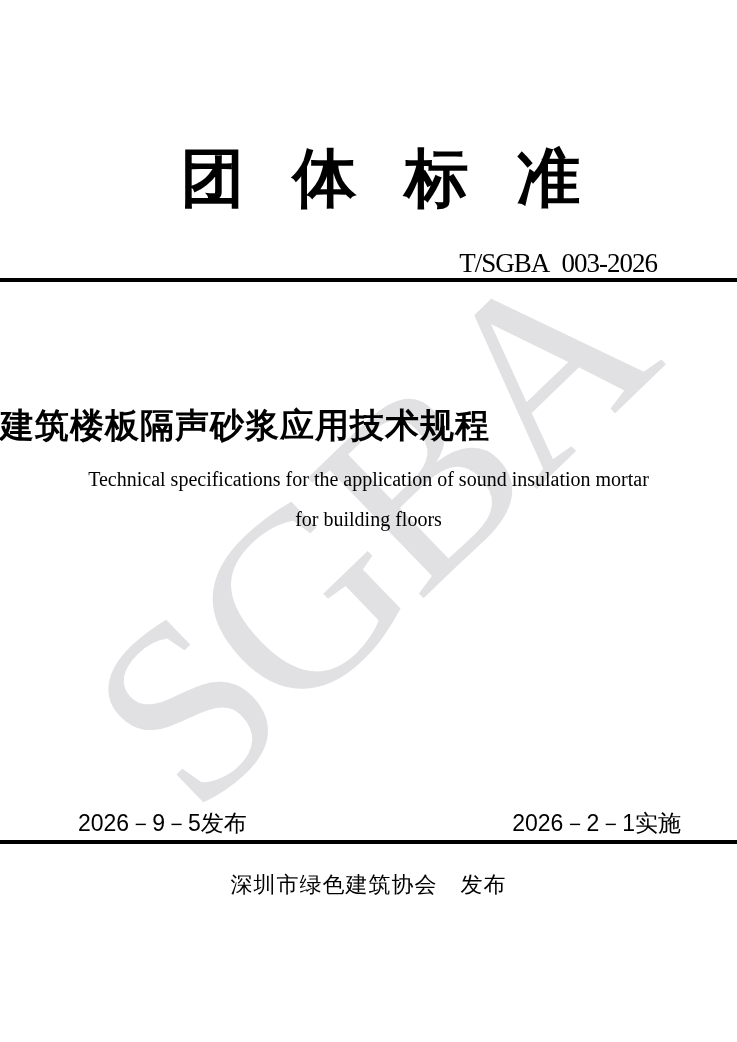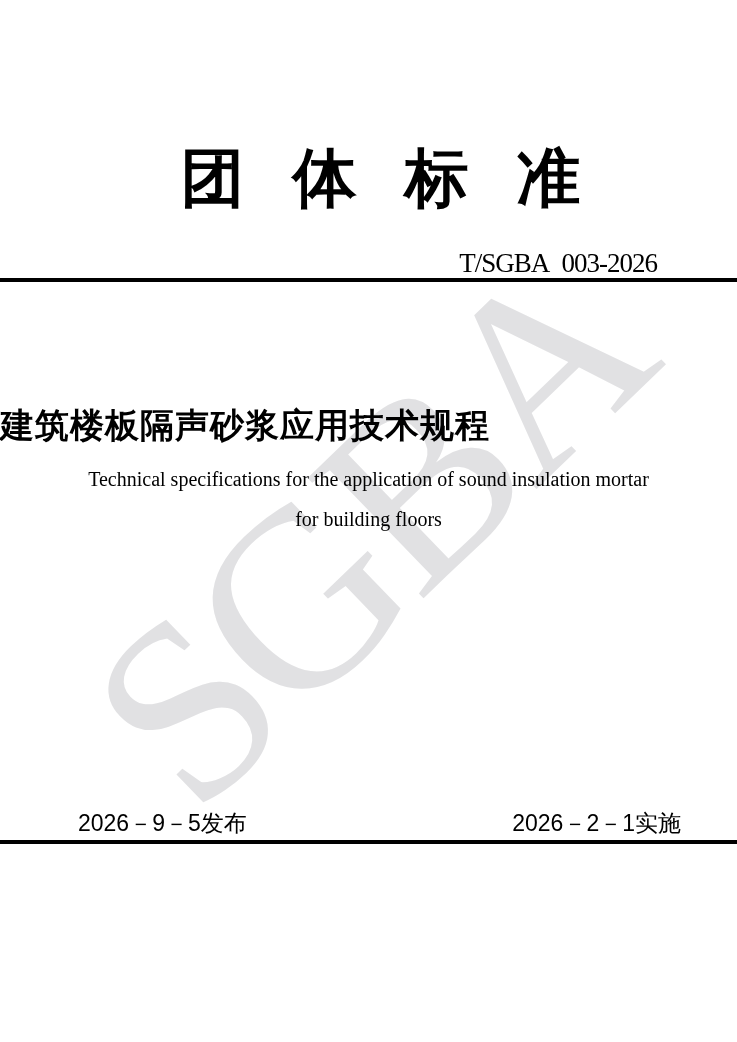--- a/index.html
+++ b/index.html
@@ -146,14 +146,15 @@
     <div class="en-line">Technical specifications for the application of sound insulation mortar</div>
     <div class="en-line">for building floors</div>
   </div>
 
   <div class="date-issue">2026－9－5发布</div>
 
   <div class="date-impl">2026－2－1实施</div>
 
   <div class="rule rule-bottom" style="background: rgb(0, 0, 0);"></div>
 
+  <div class="publisher">深圳市绿色建筑协会　发布</div>
 
 </div>
 
 </body></html>

